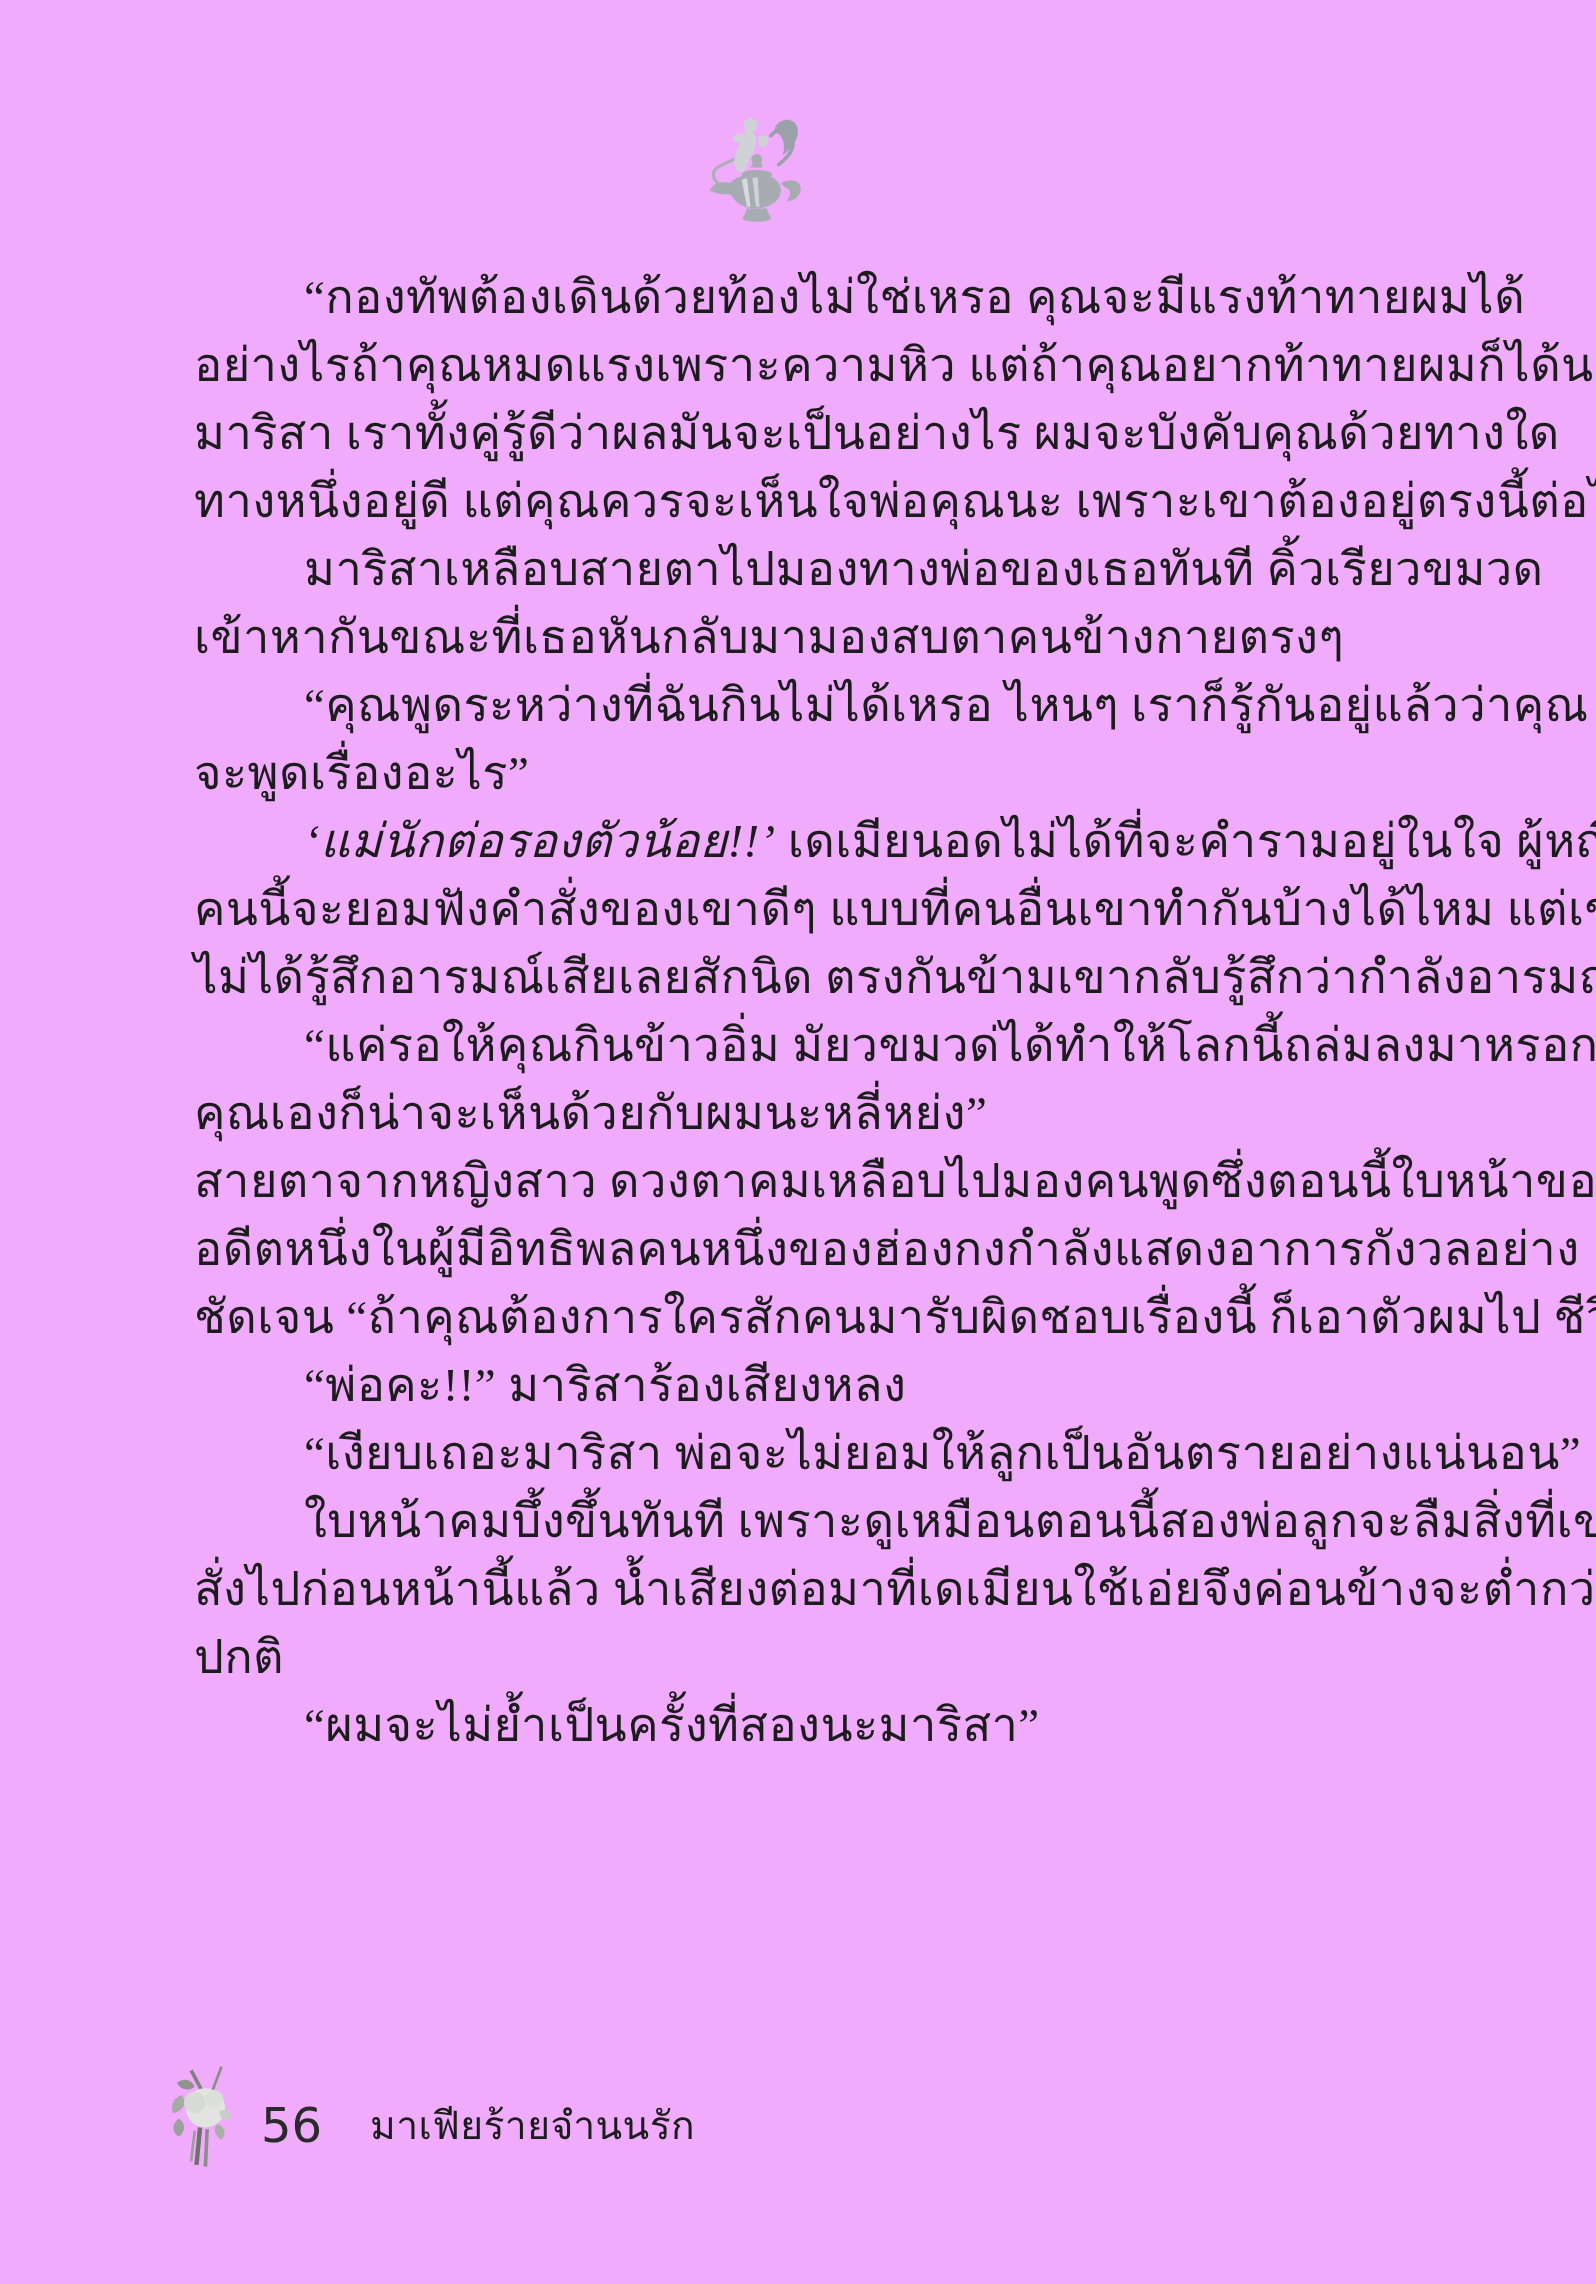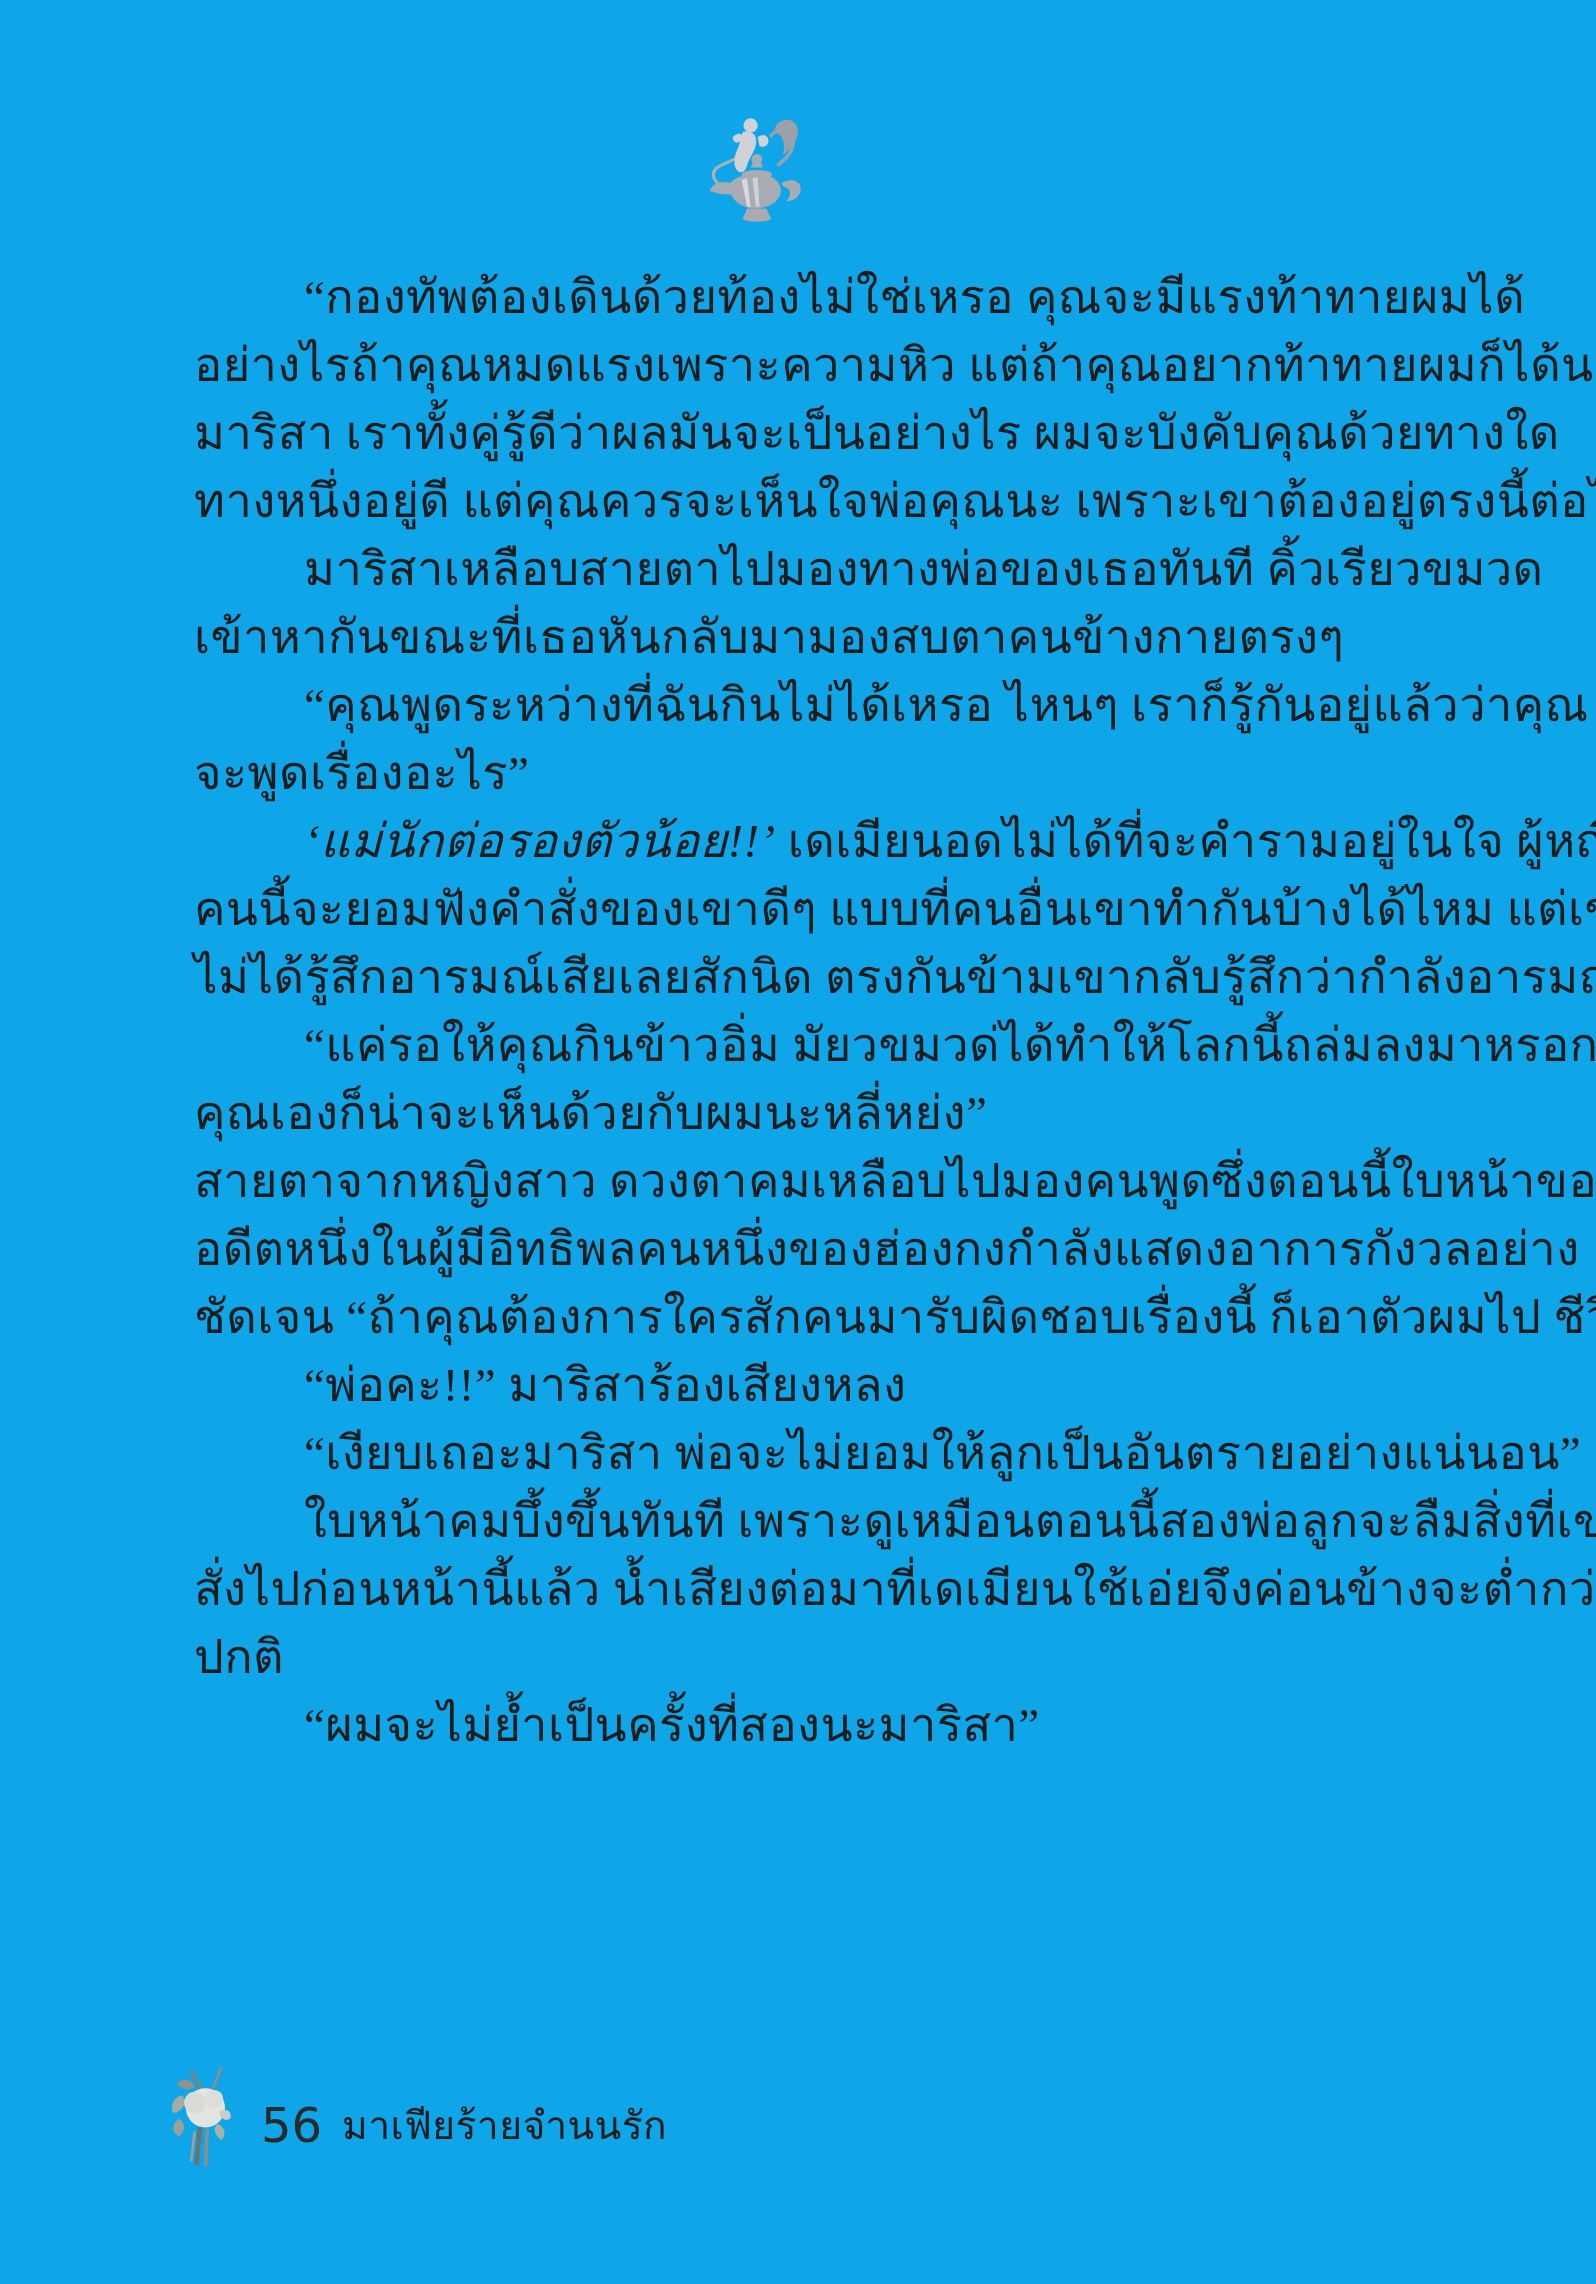--- a/index.html
+++ b/index.html
@@ -1,20 +1,20 @@
 <!DOCTYPE html>
 <html style="font-size:14.3px"><head>
 <meta charset="utf-8">
 <style>
   html, body { margin: 0; padding: 0; }
   .page {
     position: relative;
     width: 1597px;
     height: 2285px;
-    background: #0ea5e9;
+    background: #f0abfc;
     overflow: hidden;
   }
   .lamp-decoration {
     position: absolute;
     left: 706px;
     top: 110px;
     width: 107px;
     height: 113px;
   }
   .body-text {
@@ -44,21 +44,21 @@
   }
   .flower-decoration { width: 81px; height: 107px; flex: 0 0 auto; }
   .page-number {
     margin-left: 16px;
     margin-top: 32px;
     font-family: "DejaVu Sans", "Liberation Sans", sans-serif;
     font-size: 48px;
     color: #2a2a2a;
   }
   .book-title {
-    margin-left: 20px;
+    margin-left: 48px;
     margin-top: 29px;
     font-family: "DejaVu Sans", "Liberation Sans", sans-serif;
     font-size: 39px;
     font-weight: 500;
     color: #1c1c1c;
     letter-spacing: 0.4px;
   }
 </style>
 </head>
 <body>

